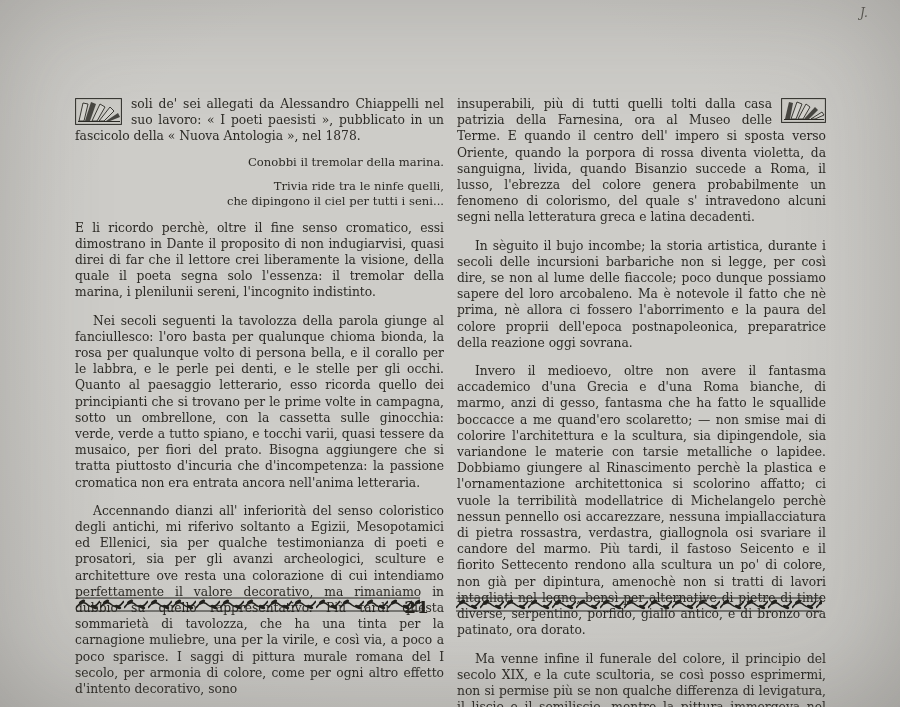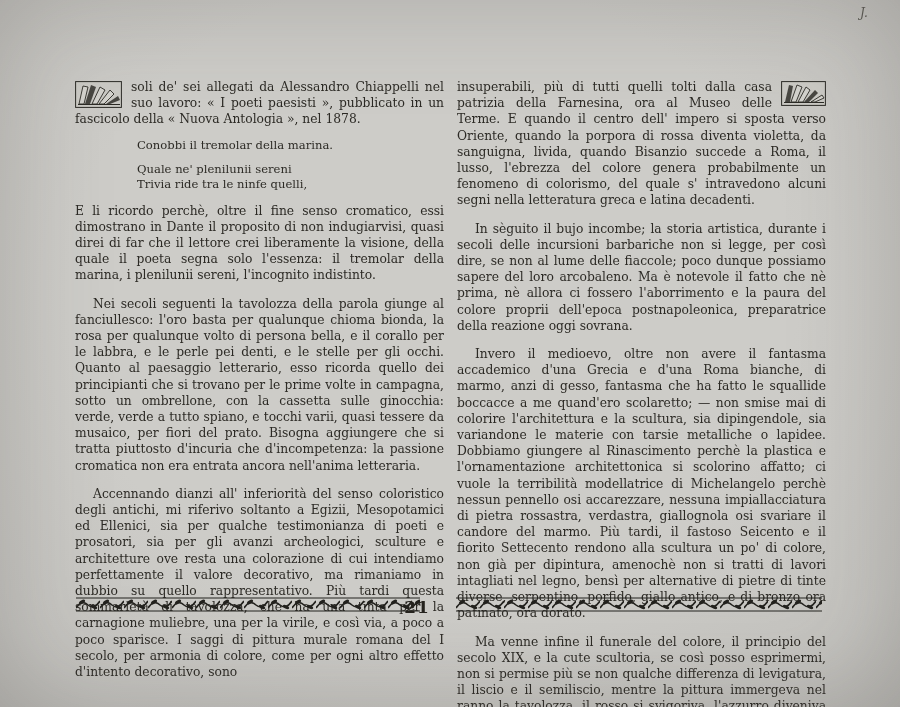--- a/index.html
+++ b/index.html
@@ -19,21 +19,21 @@
     box-shadow: inset 0 0 110px rgba(82,80,74,0.28);
     pointer-events:none;
   }
 
   .corner-mark {
     position:absolute; top:6px; left:860px;
     font-size:12px; font-style:italic; color:#5a5852;
   }
 
   .col {
-    position:absolute; top:79px; width:369px;
+    position:absolute; top:96px; width:369px;
     font-size:12.3px; line-height:16.2px;
     text-align:justify;
     color:#2c2a25;
   }
   .col-left  { left:75px; }
   .col-right { left:457px; }
 
   .para { text-align:justify; }
   .para.indent { text-indent:18px;margin-top:12px; }
 
@@ -42,21 +42,21 @@
     margin:2px 9px 1px 0;
   }
   .ornament-right {
     float:right; width:45px; height:25px;
     margin:2px 0 1px 9px;
   }
   .ornament-left svg, .ornament-right svg { width:100%; height:100%; display:block; }
 
   .verse {
     margin:10px 0 11px 28px;
-    text-align:left;
+    text-align:right;
     font-size:11.6px; line-height:15px;
     padding-left:34px;
   }
   .verse-first { margin-bottom:9px; }
 
   .footer-band {
     position:absolute; top:597px; height:15px;
   }
   .footer-band svg { display:block; width:100%; height:100%; }
   .band-left  { left:76px;  width:344px; }
@@ -88,22 +88,22 @@
           <path d="M24,23 L35,9 L39,13 L29,23 Z" fill="#d4d3ce" stroke="#2b2a25" stroke-width="0.9"></path>
           <path d="M31,23 L43,15 L45,19 L35,23 Z" fill="#2b2a25" opacity="0.82"></path>
           <line x1="3" y1="23.5" x2="45" y2="23.5" stroke="#2b2a25" stroke-width="1"></line>
         </svg>
       </span>
       <span>soli de' sei allegati da Alessandro Chiappelli nel suo lavoro: « I poeti paesisti », pubblicato in un fascicolo della « Nuova Antologia », nel 1878.</span>
     </p>
 
     <div class="verse">
       <div class="verse-line verse-first">Conobbi il tremolar della marina.</div>
-      <div class="verse-line">Quale ne' plenilunii sereni</div>
       <div class="verse-line">Trivia ride tra le ninfe quelli,</div>
+      <div class="verse-line">che dipingono il ciel per tutti i seni...</div>
     </div>
 
     <p class="para">E li ricordo perchè, oltre il fine senso cromatico, essi dimostrano in Dante il proposito di non indugiarvisi, quasi direi di far che il lettore crei liberamente la visione, della quale il poeta segna solo l'essenza: il tremolar della marina, i plenilunii sereni, l'incognito indistinto.</p>
     <p class="para indent">Nei secoli seguenti la tavolozza della parola giunge al fanciullesco: l'oro basta per qualunque chioma bionda, la rosa per qualunque volto di persona bella, e il corallo per le labbra, e le perle pei denti, e le stelle per gli occhi. Quanto al paesaggio letterario, esso ricorda quello dei principianti che si trovano per le prime volte in campagna, sotto un ombrellone, con la cassetta sulle ginocchia: verde, verde a tutto spiano, e tocchi varii, quasi tessere da musaico, per fiori del prato. Bisogna aggiungere che si tratta piuttosto d'incuria che d'incompetenza: la passione cromatica non era entrata ancora nell'anima letteraria.</p>
     <p class="para indent">Accennando dianzi all' inferiorità del senso coloristico degli antichi, mi riferivo soltanto a Egizii, Mesopotamici ed Ellenici, sia per qualche testimonianza di poeti e prosatori, sia per gli avanzi archeologici, sculture e architetture ove resta una colorazione di cui intendiamo perfettamente il valore decorativo, ma rimaniamo in dubbio su quello rappresentativo. Più tardi questa sommarietà di tavolozza, che ha una tinta per la carnagione muliebre, una per la virile, e così via, a poco a poco sparisce. I saggi di pittura murale romana del I secolo, per armonia di colore, come per ogni altro effetto d'intento decorativo, sono</p>
   </div>
 
   <div class="col col-right">
 
     <p class="para">

